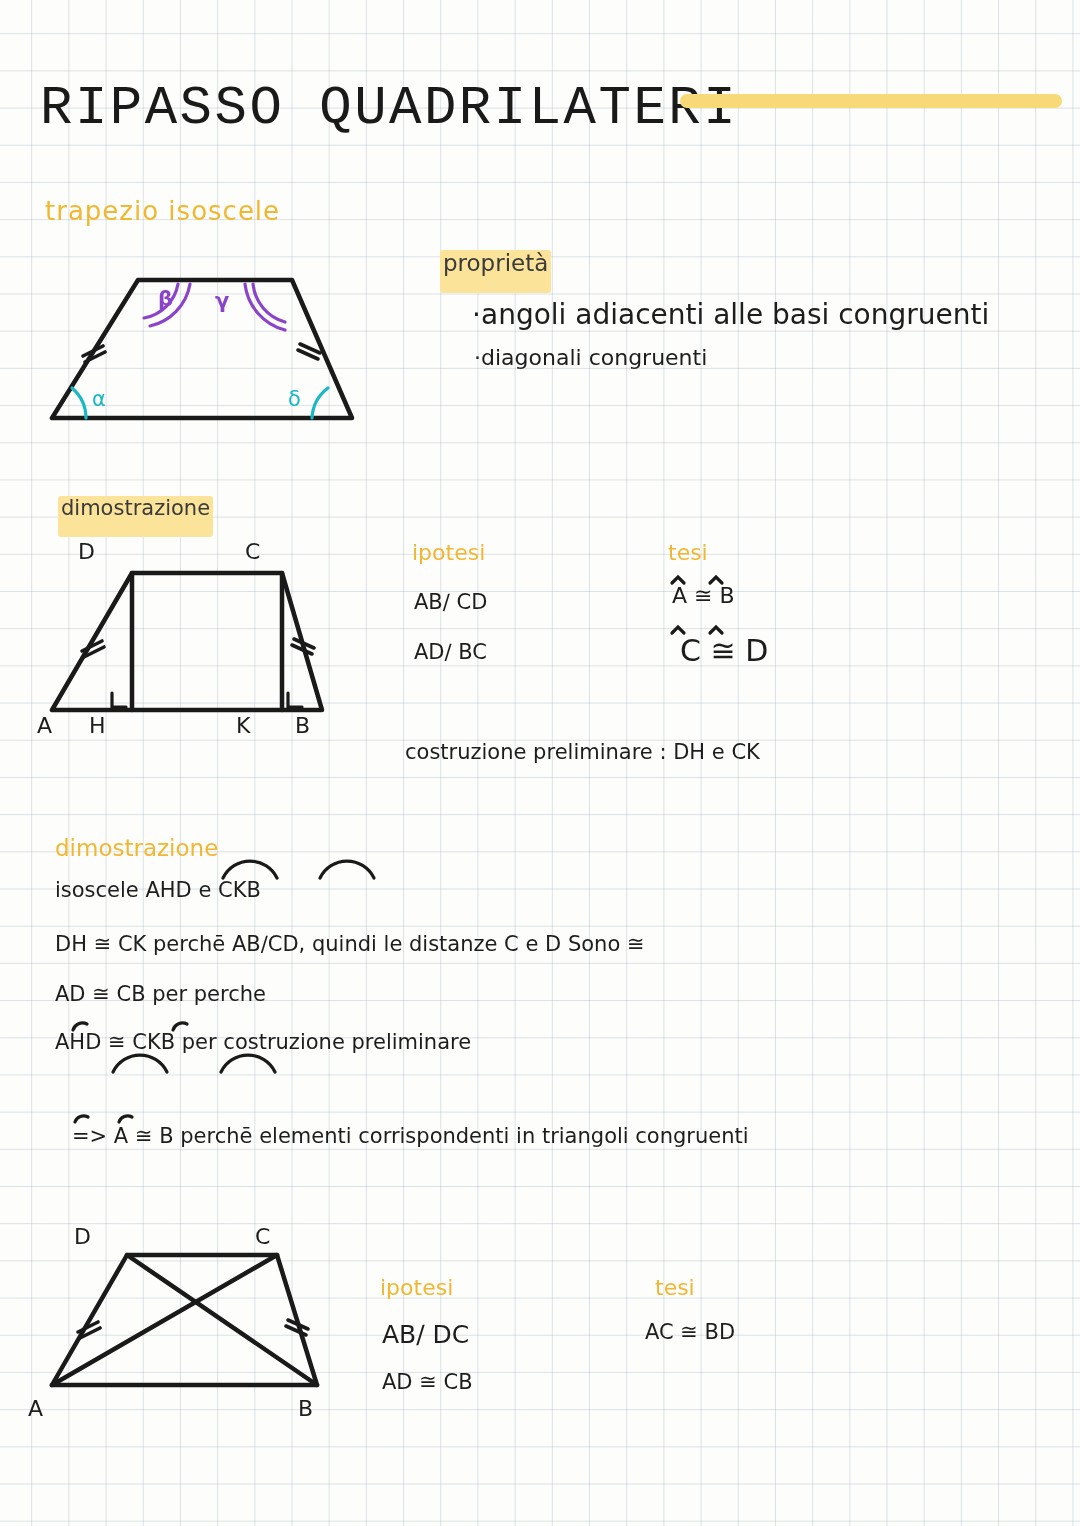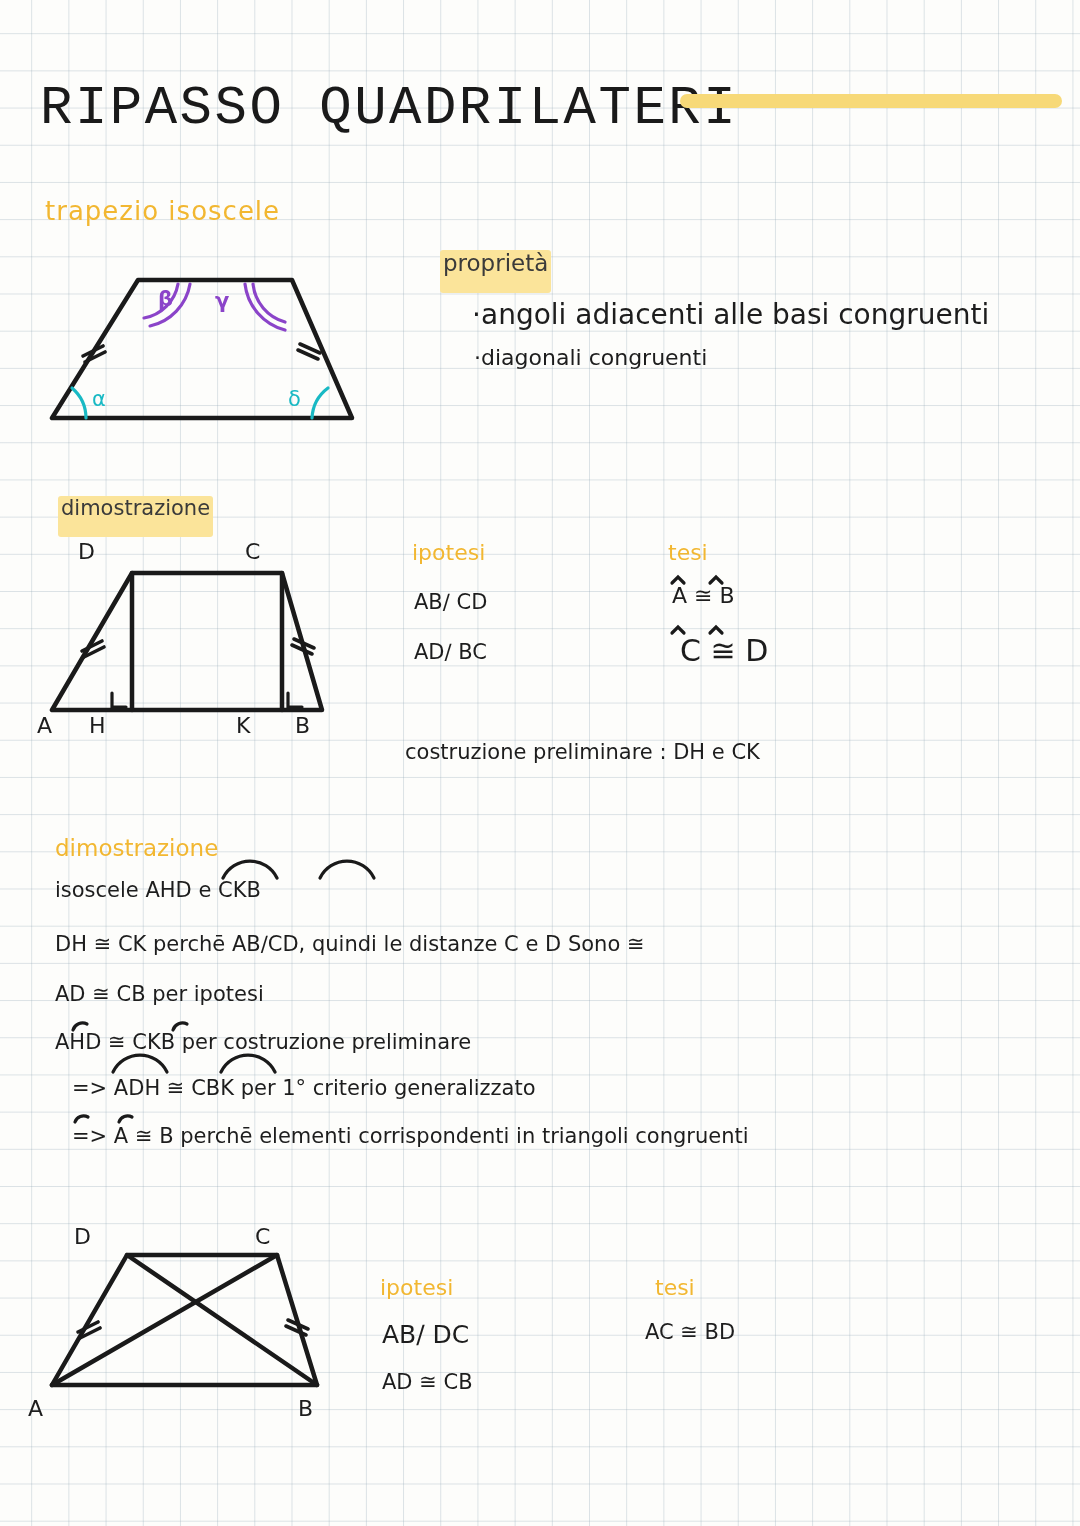--- a/index.html
+++ b/index.html
@@ -255,23 +255,22 @@
   </svg>
 
   <div class="abs body-txt hand" id="costr">costruzione  preliminare : DH e CK</div>
 
   <div class="abs" id="dim2-label">
     <span class="yellow">dimostrazione</span>
   </div>
 
   <div class="abs body-txt hand proof-line" id="pl1">isoscele  AHD  e   CKB</div>
   <div class="abs body-txt hand proof-line" id="pl2">DH ≅ CK      perchē  AB∕CD, quindi  le  distanze  C e D Sono ≅</div>
-  <div class="abs body-txt hand proof-line" id="pl3">AD ≅ CB      per  ipotesi</div>
+  <div class="abs body-txt hand proof-line" id="pl3">AD ≅ CB      per  perche</div>
   <div class="abs body-txt hand proof-line" id="pl4">AHD ≅ CKB  per  costruzione  preliminare</div>
-  <div class="abs body-txt hand proof-line" id="pl5">=&gt;  ADH ≅ CBK   per  1°  criterio  generalizzato</div>
   <div class="abs body-txt hand proof-line" id="pl6">
     <span>=&gt;  A ≅ B  perchē  elementi  corrispondenti  in triangoli  congruenti</span>
   </div>
 
   <svg style="left:55px; top:860px; width:960px; height:300px;">
     <path class="thin" d="M168,18 a30,30 0 0 1 54,0"></path>
     <path class="thin" d="M265,18 a30,30 0 0 1 54,0"></path>
     <path class="thin" d="M18,170 a10,10 0 0 1 14,-6"></path>
     <path class="thin" d="M118,170 a10,10 0 0 1 14,-6"></path>
     <path class="thin" d="M58,212 a30,30 0 0 1 54,0"></path>

